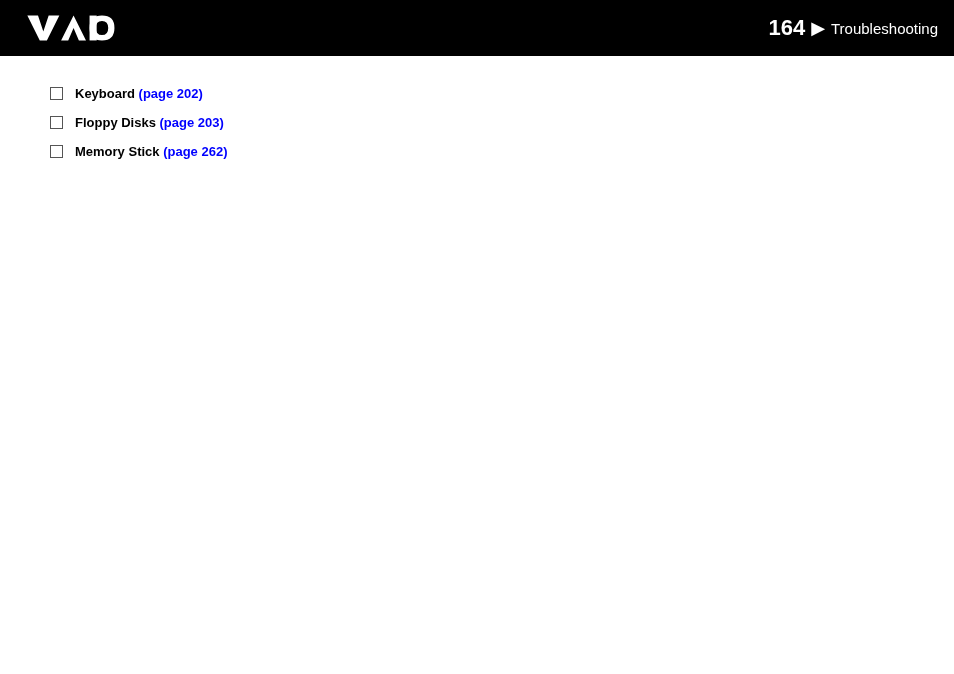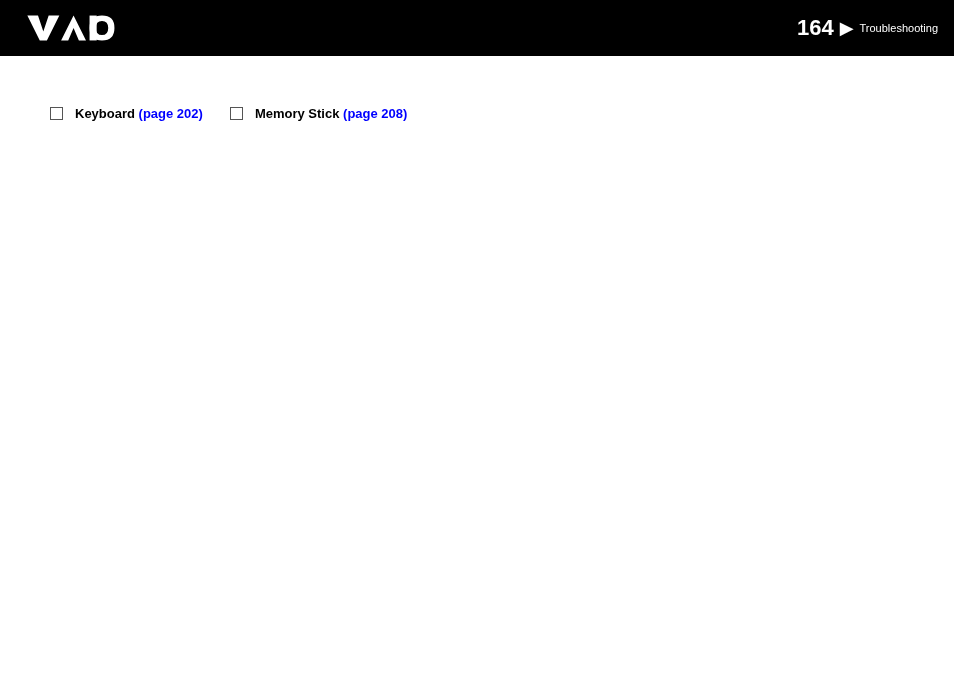--- a/index.html
+++ b/index.html
@@ -49,36 +49,35 @@
       font-weight: bold;
       color: #ffffff;
     }
 
     .arrow-icon {
       font-size: 18px;
       color: #ffffff;
     }
 
     .section-title {
-      font-size: 11px;
+      font-size: 15px;
       color: #ffffff;
       font-weight: normal;
     }
 
     
     .content {
       padding: 30px 50px 30px 50px;
     }
 
     .menu-list {
       list-style: none;
       display: flex;
-      flex-direction: row;
-      gap: 27px;
-      margin-top: 20px;
+      flex-direction: column;
+      gap: 14px;
     }
 
     .menu-item {
       display: flex;
       align-items: center;
       gap: 12px;
       font-size: 13px;
     }
 
     .checkbox-icon {
@@ -131,16 +130,20 @@
 </div>
 
 <div class="content">
   <ul class="menu-list" id="menu-list">
   <li class="menu-item">
         <div class="checkbox-icon"></div>
         <span class="item-text">Keyboard <a class="item-link" href="#">(page 202)</a></span>
       </li>
       <li class="menu-item">
         <div class="checkbox-icon"></div>
-        <span class="item-text">Memory Stick <a class="item-link" href="#">(page 208)</a></span>
+        <span class="item-text">Floppy Disks <a class="item-link" href="#">(page 203)</a></span>
+      </li>
+      <li class="menu-item">
+        <div class="checkbox-icon"></div>
+        <span class="item-text">Memory Stick <a class="item-link" href="#">(page 262)</a></span>
       </li>
     </ul>
 </div>
 
 </body></html>

